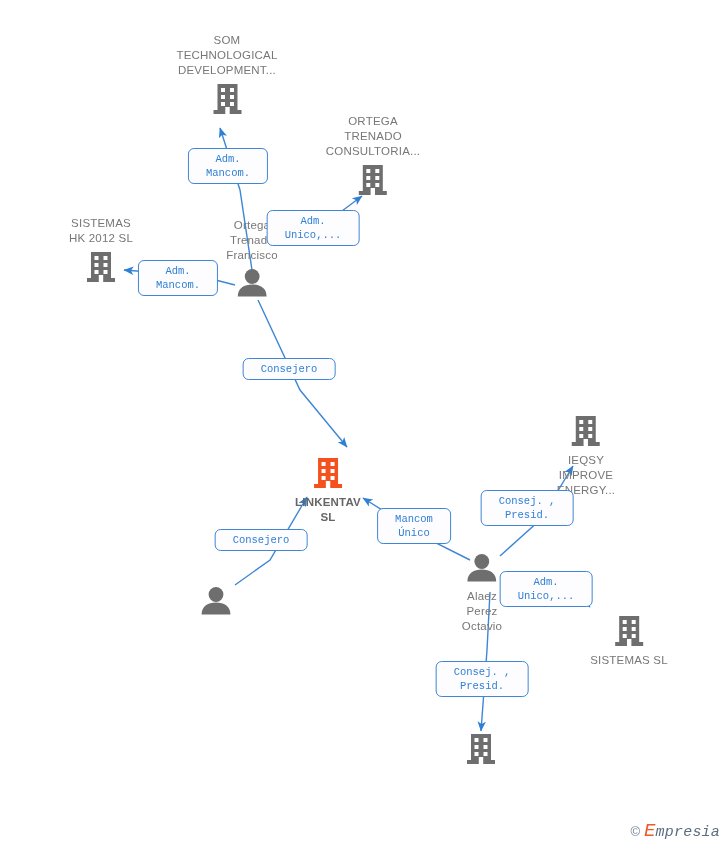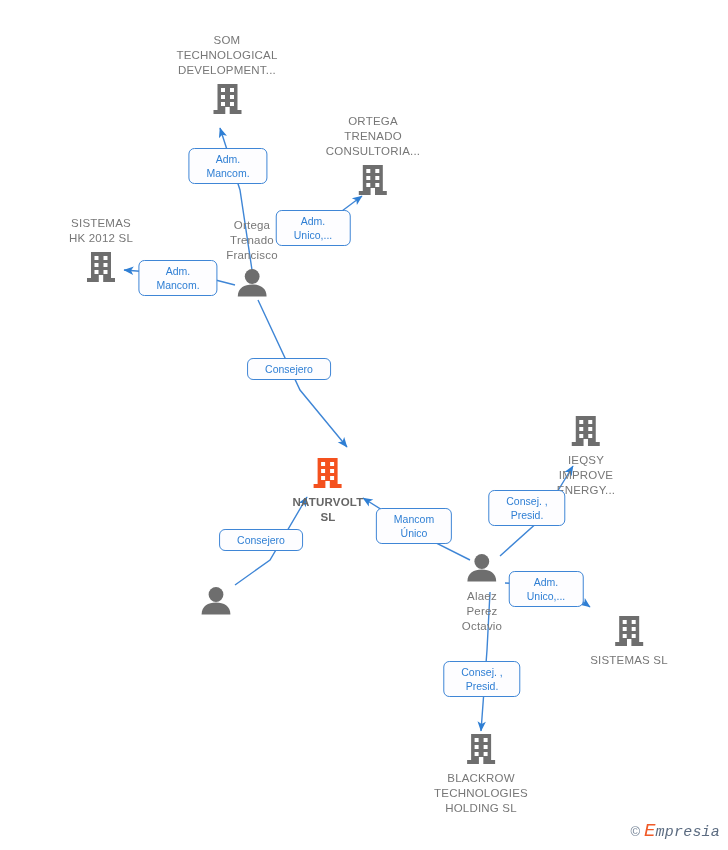--- a/index.html
+++ b/index.html
@@ -55,20 +55,21 @@
     background: #fdfdff;
     border: 1.3px solid #3f86d6;
     border-radius: 6px;
     color: #2f7fd4;
     font-size: 10.5px;
     line-height: 14px;
     text-align: center;
     padding: 3px 17px;
     white-space: pre-line;
     box-sizing: border-box;
+    font-family: Liberation Mono, monospace;
   }
   .watermark {
     position: absolute;
     right: 8px;
     bottom: 8px;
     display: flex;
     align-items: center;
     gap: 4px;
   }
   .wm-c {
@@ -173,21 +174,21 @@
             <rect x="10" y="4" width="20" height="30" fill="#f4511e"></rect>
             <rect x="6" y="30" width="28" height="4" fill="#f4511e"></rect>
             <rect x="13.5" y="8" width="4" height="4" fill="#ffffff"></rect>
             <rect x="22.5" y="8" width="4" height="4" fill="#ffffff"></rect>
             <rect x="13.5" y="15" width="4" height="4" fill="#ffffff"></rect>
             <rect x="22.5" y="15" width="4" height="4" fill="#ffffff"></rect>
             <rect x="13.5" y="22" width="4" height="4" fill="#ffffff"></rect>
             <rect x="22.5" y="22" width="4" height="4" fill="#ffffff"></rect>
             <rect x="17.8" y="27" width="4.4" height="7" fill="#ffffff"></rect>
           </svg></div>
-        <div class="node-label center">NATURVOLT
+        <div class="node-label center">LINKENTAV
 SL</div>
       </div>
       <div class="node label-below" style="left: 586px; top: 412px;">
         <div class="icon-wrap"><svg width="40" height="40" viewBox="0 0 40 40">
             <rect x="10" y="4" width="20" height="30" fill="#6e6e6e"></rect>
             <rect x="6" y="30" width="28" height="4" fill="#6e6e6e"></rect>
             <rect x="13.5" y="8" width="4" height="4" fill="#ffffff"></rect>
             <rect x="22.5" y="8" width="4" height="4" fill="#ffffff"></rect>
             <rect x="13.5" y="15" width="4" height="4" fill="#ffffff"></rect>
             <rect x="22.5" y="15" width="4" height="4" fill="#ffffff"></rect>
@@ -233,23 +234,20 @@
             <rect x="10" y="4" width="20" height="30" fill="#6e6e6e"></rect>
             <rect x="6" y="30" width="28" height="4" fill="#6e6e6e"></rect>
             <rect x="13.5" y="8" width="4" height="4" fill="#ffffff"></rect>
             <rect x="22.5" y="8" width="4" height="4" fill="#ffffff"></rect>
             <rect x="13.5" y="15" width="4" height="4" fill="#ffffff"></rect>
             <rect x="22.5" y="15" width="4" height="4" fill="#ffffff"></rect>
             <rect x="13.5" y="22" width="4" height="4" fill="#ffffff"></rect>
             <rect x="22.5" y="22" width="4" height="4" fill="#ffffff"></rect>
             <rect x="17.8" y="27" width="4.4" height="7" fill="#ffffff"></rect>
           </svg></div>
-        <div class="node-label">BLACKROW
-TECHNOLOGIES
-HOLDING  SL</div>
       </div>
     </div>
   <div id="labels-group">
       <div class="edge-label" style="left: 228px; top: 166px;">Adm.
 Mancom.</div>
       <div class="edge-label" style="left: 313px; top: 228px;">Adm.
 Unico,...</div>
       <div class="edge-label" style="left: 178px; top: 278px;">Adm.
 Mancom.</div>
       <div class="edge-label" style="left: 289px; top: 369px;">Consejero</div>

